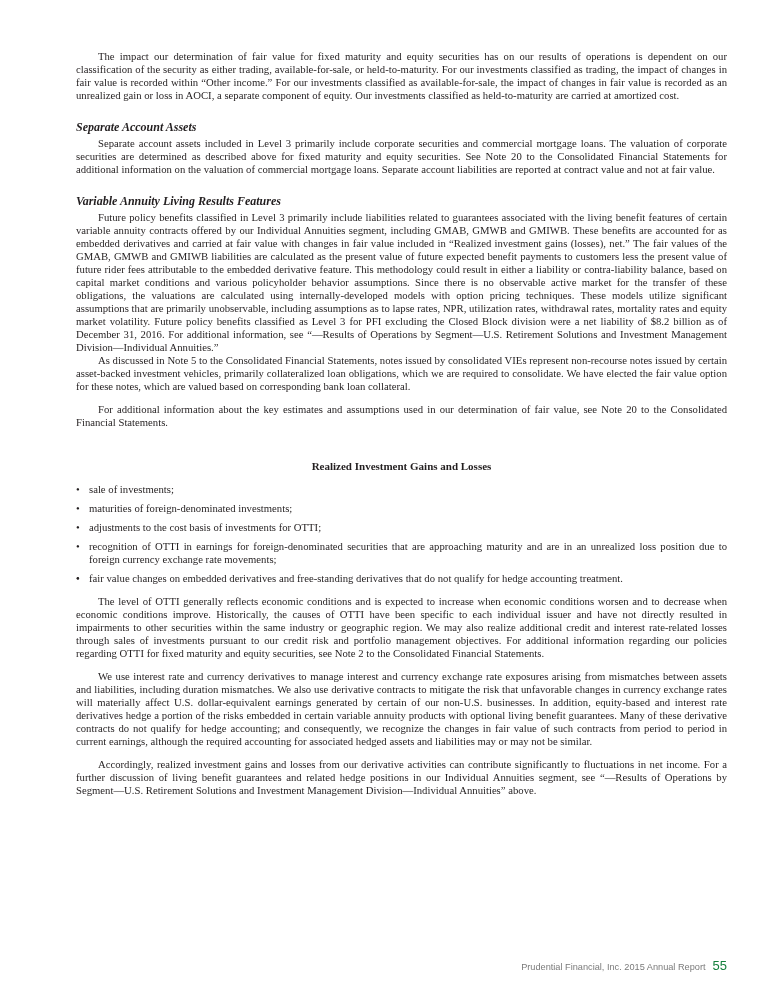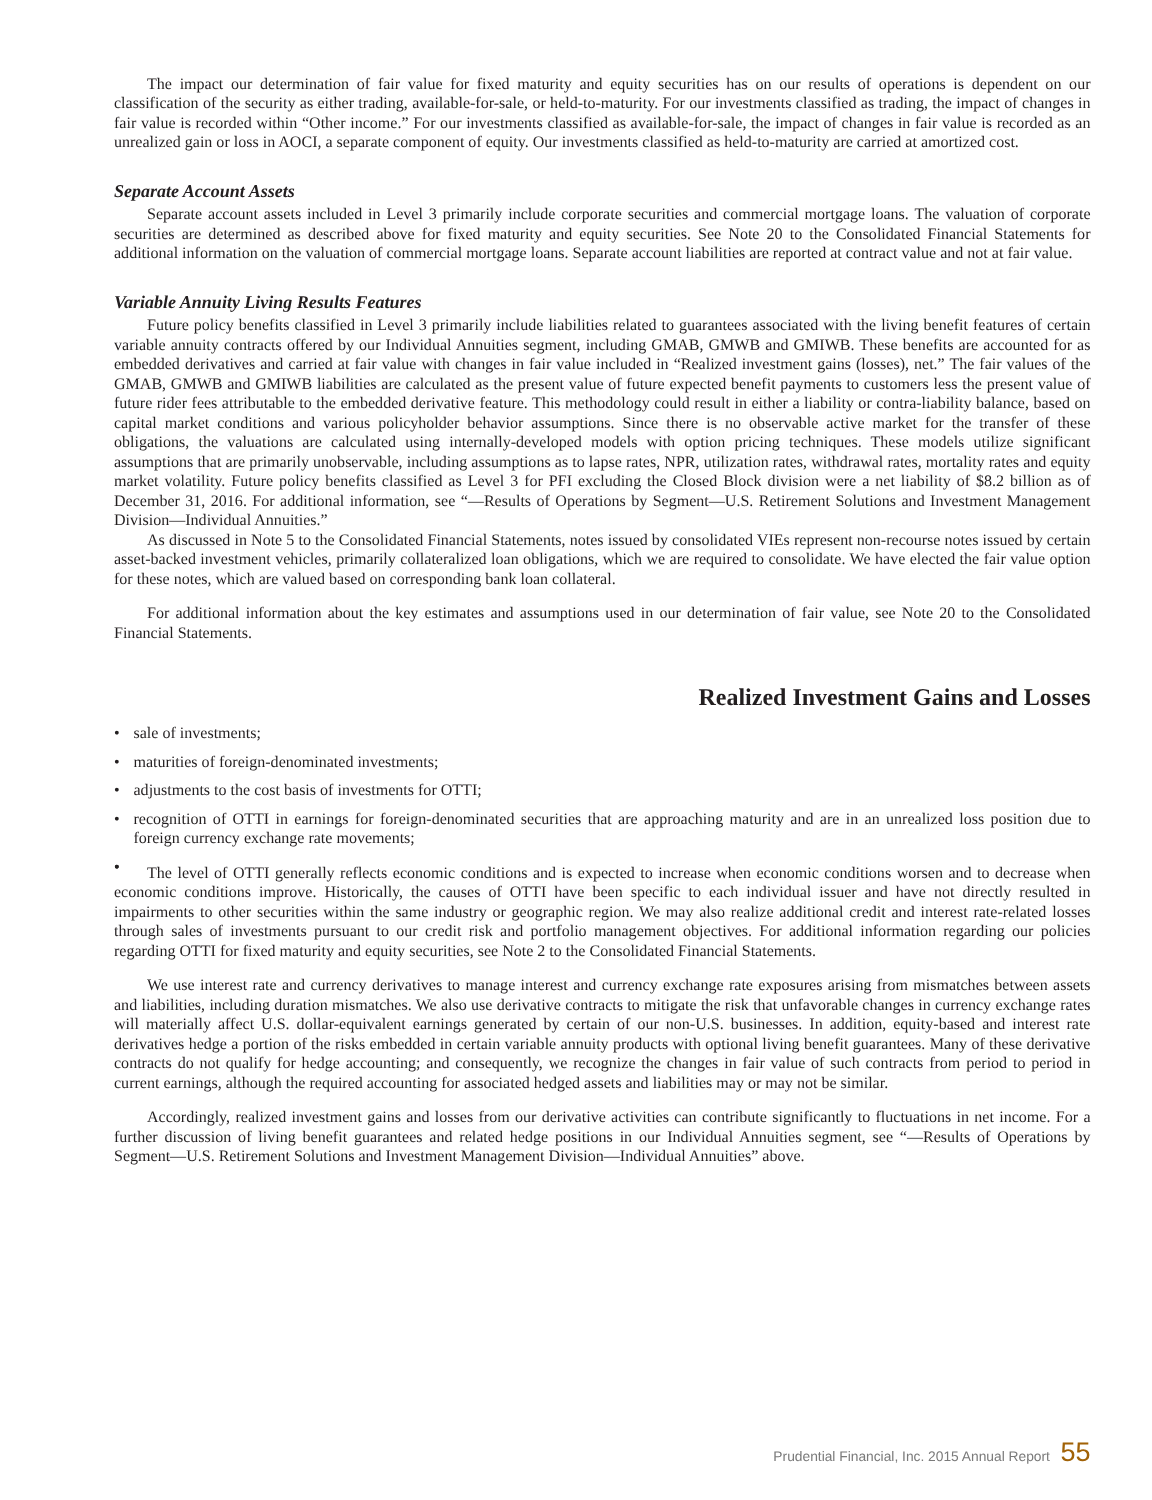--- a/index.html
+++ b/index.html
@@ -12,38 +12,38 @@
     position: absolute; left: 76px; top: 34px; width: 651px;
     font-size: 10.7px; line-height: 13px; margin-top: 16px;
   }
   p { margin: 0; text-align: justify; text-indent: 22px; }
   .gap-s { margin-top: 10px; }
   h2 {
     font-size: 12px; font-weight: bold; font-style: italic;
     margin: 18px 0 3px 0; line-height: 14px;
   }
   h1 {
-    font-size: 16px; font-weight: bold; text-align: right;
+    font-size: 11px; font-weight: bold; text-align: center;
     margin: 30px 0 10px 0; line-height: 14px;
   }
   ul { list-style: none; margin: 0; padding: 0; }
   ul li {
     position: relative; padding-left: 13px; margin-top: 6px;
     text-align: justify;
   }
   ul li:first-child { margin-top: 5px; }
   ul li .bullet { position: absolute; left: 0; top: 0; }
   .after-list { margin-top: 10px; }
   .footer {
     position: absolute; left: 480px; top: 958px; width: 247px;
     text-align: right; white-space: nowrap;
     font-family: "Liberation Sans", "DejaVu Sans", sans-serif;
     color: #7a7a7a; font-size: 9.2px;
   }
-  .footer .pg { color: #a16207; font-size: 18px; margin-left: 7px; }
+  .footer .pg { color: #15803d; font-size: 13px; margin-left: 7px; }
 </style>
 </head>
 <body>
 
 <div class="page">
 
   <p class="first">The impact our determination of fair value for fixed maturity and equity securities has on our results of operations is dependent on our classification of the security as either trading, available-for-sale, or held-to-maturity. For our investments classified as trading, the impact of changes in fair value is recorded within “Other income.” For our investments classified as available-for-sale, the impact of changes in fair value is recorded as an unrealized gain or loss in AOCI, a separate component of equity. Our investments classified as held-to-maturity are carried at amortized cost.</p>
 
   <h2>Separate Account Assets</h2>
   <p>Separate account assets included in Level 3 primarily include corporate securities and commercial mortgage loans. The valuation of corporate securities are determined as described above for fixed maturity and equity securities. See Note 20 to the Consolidated Financial Statements for additional information on the valuation of commercial mortgage loans. Separate account liabilities are reported at contract value and not at fair value.</p>
@@ -55,21 +55,21 @@
   <p class="gap-s">For additional information about the key estimates and assumptions used in our determination of fair value, see Note 20 to the Consolidated Financial Statements.</p>
 
   <h1>Realized Investment Gains and Losses</h1>
 
   <ul>
     <li><span class="bullet">•</span><span>sale of investments;</span></li>
     <li><span class="bullet">•</span><span>maturities of foreign-denominated investments;</span></li>
     <li><span class="bullet">•</span><span>adjustments to the cost basis of investments for OTTI;</span></li>
     <li><span class="bullet">•</span><span>recognition of OTTI in earnings for foreign-denominated securities that are approaching maturity and are in an unrealized loss position due to foreign currency exchange rate movements;</span></li>
     <li><span class="bullet">•</span></li>
-    <li><span class="bullet">•</span></li>
+    <li><span class="bullet">•</span><span>fair value changes on embedded derivatives and free-standing derivatives that do not qualify for hedge accounting treatment.</span></li>
   </ul>
 
   <p class="gap-s">The level of OTTI generally reflects economic conditions and is expected to increase when economic conditions worsen and to decrease when economic conditions improve. Historically, the causes of OTTI have been specific to each individual issuer and have not directly resulted in impairments to other securities within the same industry or geographic region. We may also realize additional credit and interest rate-related losses through sales of investments pursuant to our credit risk and portfolio management objectives. For additional information regarding our policies regarding OTTI for fixed maturity and equity securities, see Note 2 to the Consolidated Financial Statements.</p>
   <p class="gap-s">We use interest rate and currency derivatives to manage interest and currency exchange rate exposures arising from mismatches between assets and liabilities, including duration mismatches. We also use derivative contracts to mitigate the risk that unfavorable changes in currency exchange rates will materially affect U.S. dollar-equivalent earnings generated by certain of our non-U.S. businesses. In addition, equity-based and interest rate derivatives hedge a portion of the risks embedded in certain variable annuity products with optional living benefit guarantees. Many of these derivative contracts do not qualify for hedge accounting; and consequently, we recognize the changes in fair value of such contracts from period to period in current earnings, although the required accounting for associated hedged assets and liabilities may or may not be similar.</p>
   <p class="gap-s">Accordingly, realized investment gains and losses from our derivative activities can contribute significantly to fluctuations in net income. For a further discussion of living benefit guarantees and related hedge positions in our Individual Annuities segment, see “—Results of Operations by Segment—U.S. Retirement Solutions and Investment Management Division—Individual Annuities” above.</p>
 </div>
 
 <div class="footer">
   <span>Prudential Financial, Inc. 2015 Annual Report</span><span class="pg">55</span>
 </div>

